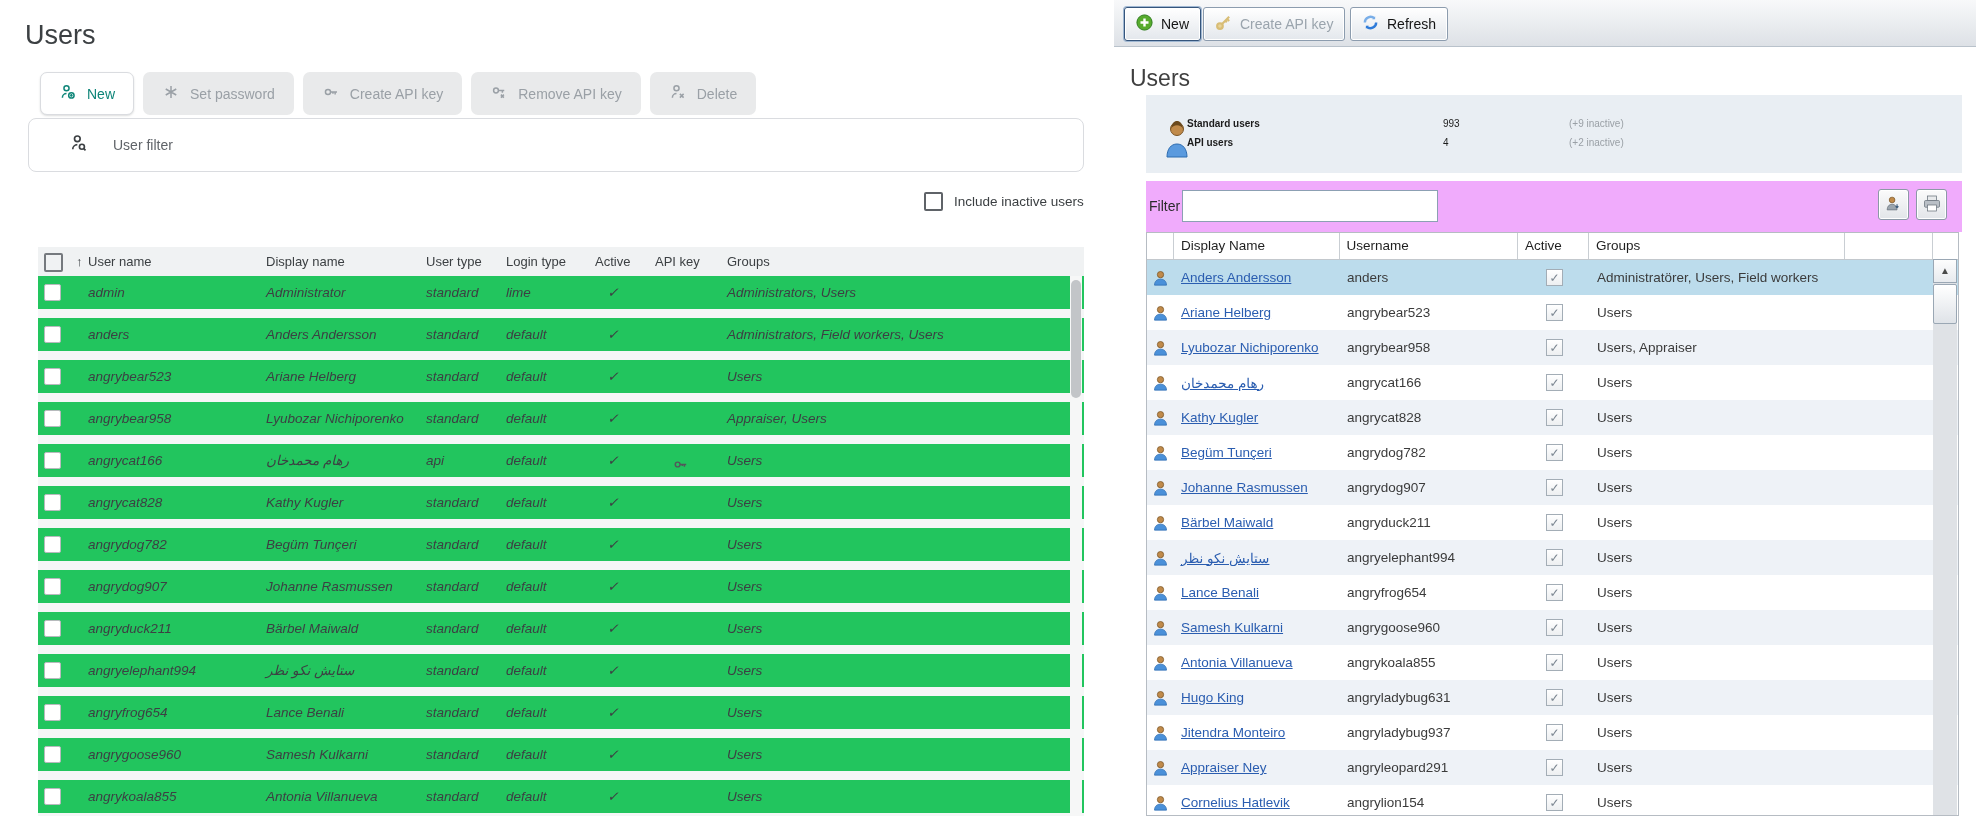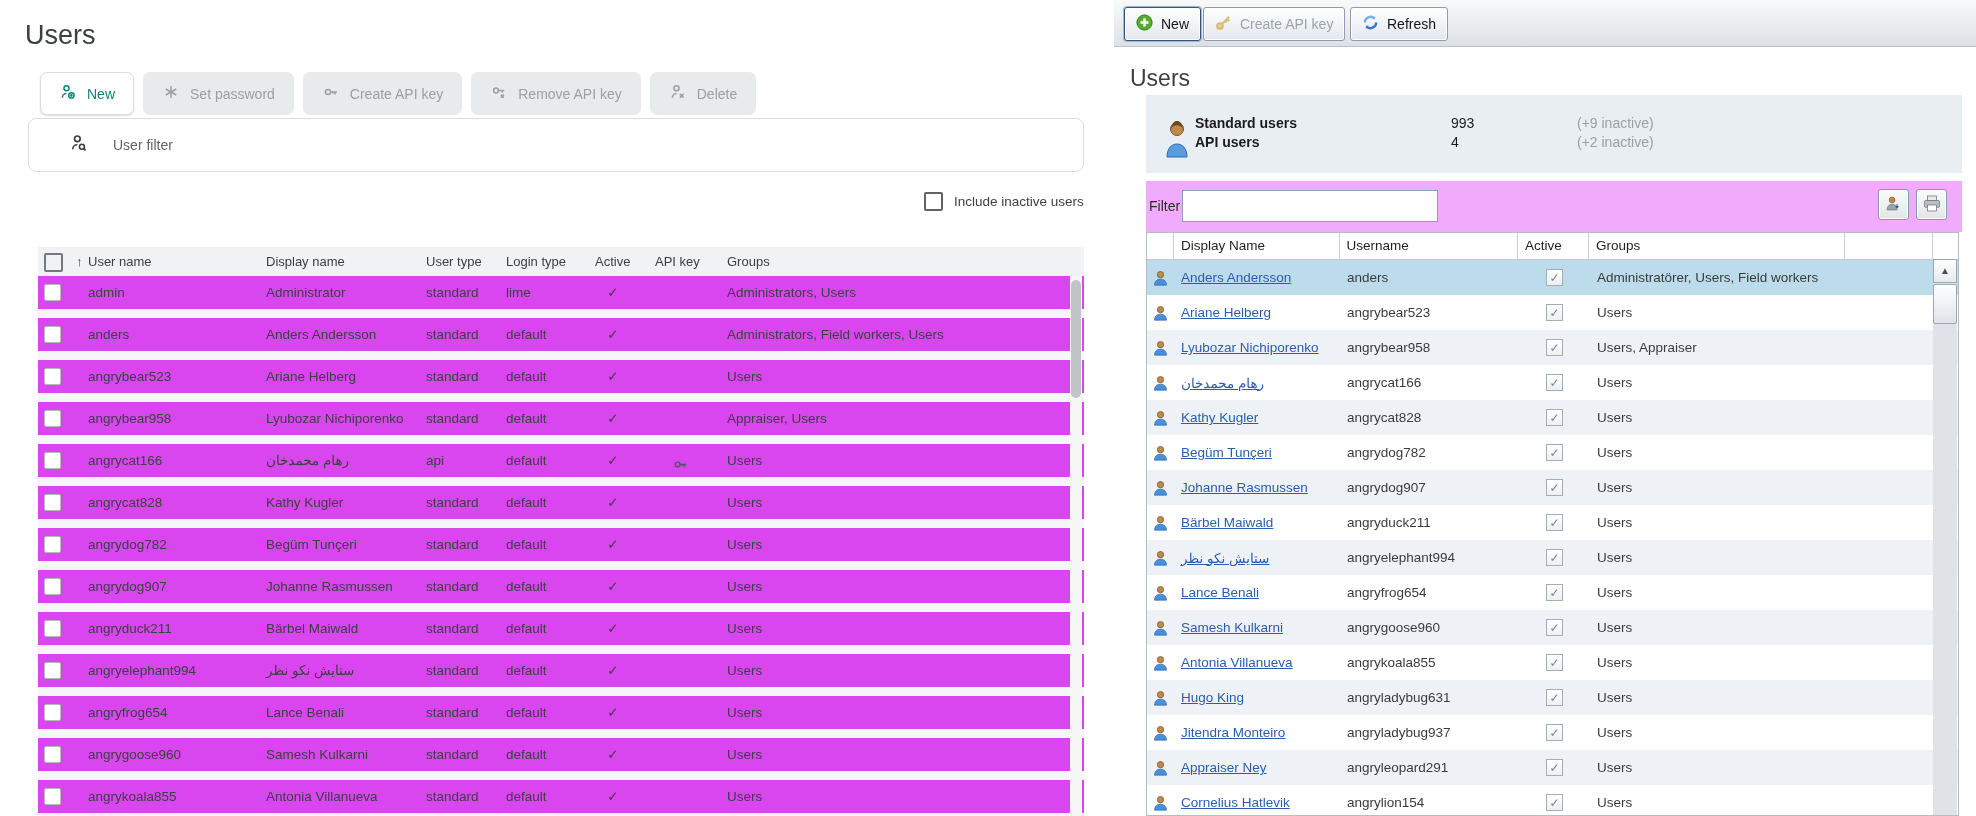--- a/index.html
+++ b/index.html
@@ -23,21 +23,21 @@
   .l-inactive .txt{font-size:13.5px;color:#3c4043;}
 
   .l-table{position:absolute;left:38px;top:247px;width:1046px;height:569px;overflow:hidden;}
   .l-head{position:absolute;left:0;top:0;width:100%;height:29px;background:#f0f2f3;}
   .l-head span{position:absolute;line-height:29px;font-size:13px;font-weight:500;color:#3c4043;white-space:nowrap;}
   .l-head .hchk{position:absolute;left:6px;top:6px;width:15px;height:15px;border:2px solid #75797e;border-radius:2px;background:#f0f2f3;}
   .hc-sort{left:38px;font-size:13px;}
   .hc-user{left:50px;} .hc-display{left:228px;} .hc-utype{left:388px;} .hc-ltype{left:468px;}
   .hc-active{left:557px;} .hc-key{left:617px;} .hc-groups{left:689px;}
   .l-body{position:absolute;left:0;top:29px;width:100%;}
-  .lrow{position:relative;height:42px;background:#d946ef;}
+  .lrow{position:relative;height:42px;background:#22c55e;font-style:italic;}
   .lrow::after{content:"";position:absolute;left:0;right:0;bottom:0;height:9px;background:#f5f6f7;}
   .lrow span{position:absolute;line-height:33px;font-size:13.5px;color:#3c4043;white-space:nowrap;}
   .lrow .rchk{position:absolute;left:6px;top:8px;width:15px;height:15px;border:1px solid #b7babd;border-radius:2px;background:#fff;}
   .rc-user{left:50px;color:#202124;} .rc-display{left:228px;} .rc-utype{left:388px;} .rc-ltype{left:468px;}
   .rc-active{left:555px;width:40px;text-align:center;color:#76b043;font-size:18px;}
   .rc-key{left:634px;top:8px;} .rc-key svg{width:17px;height:17px;color:#53575b;}
   .rc-groups{left:689px;}
   .l-scrolltrack{position:absolute;left:1032px;top:29px;width:12px;height:540px;background:#f6f7f7;}
   .l-scrollthumb{position:absolute;left:1033px;top:33px;width:10px;height:118px;background:#c2c5c8;border-radius:5px;}
 
@@ -48,21 +48,21 @@
         background:linear-gradient(#ffffff,#e3e7ec);box-shadow:inset 0 0 0 1px #fff;
         display:flex;align-items:center;gap:8px;padding:0 11px;font-size:14px;color:#151515;box-sizing:border-box;cursor:pointer;}
   .rbtn.first{left:10px;border-color:#35557c;box-shadow:inset 0 0 0 1px #fff,0 0 0 1px #9fb7d2;}
   .rbtn.second{left:89px;} .rbtn.third{left:236px;}
   .rbtn.disabled{color:#9aa4ad;}
   .r-title{position:absolute;left:1130px;top:46px;font-size:23px;font-weight:400;color:#3f3f3f;}
 
   .r-stats{position:absolute;left:1146px;top:95px;width:816px;height:78px;background:#e9eef3;}
   .r-stats .sicon{position:absolute;left:18px;top:24px;}
   .r-stats .rows{position:absolute;left:41px;top:19px;}
-  .srow{height:19px;line-height:19px;font-size:14px;white-space:nowrap;margin-left:8px;}
+  .srow{height:19px;line-height:19px;font-size:10px;white-space:nowrap;}
   .srow .sl{display:inline-block;width:256px;font-weight:bold;color:#1c1c1c;}
   .srow .sv{display:inline-block;width:126px;color:#1c1c1c;}
   .srow .si{color:#9aa0a6;}
 
   .r-filterbar{position:absolute;left:1146px;top:181px;width:816px;height:51px;background:#f0abfc;}
   .r-filterbar .flabel{position:absolute;left:3px;top:17px;font-size:14px;color:#2b2b2b;}
   .r-filterbar .finput{position:absolute;left:36px;top:9px;width:250px;height:28px;background:#fff;
                        border:1px solid #8ca0b3;box-sizing:content-box;}
   .fbtn{position:absolute;top:8px;width:31px;height:31px;border:1px solid #8c99a6;border-radius:3px;
         background:linear-gradient(#fbfbfb,#e2e5e9);box-shadow:inset 0 0 0 1px #fff;cursor:pointer;

